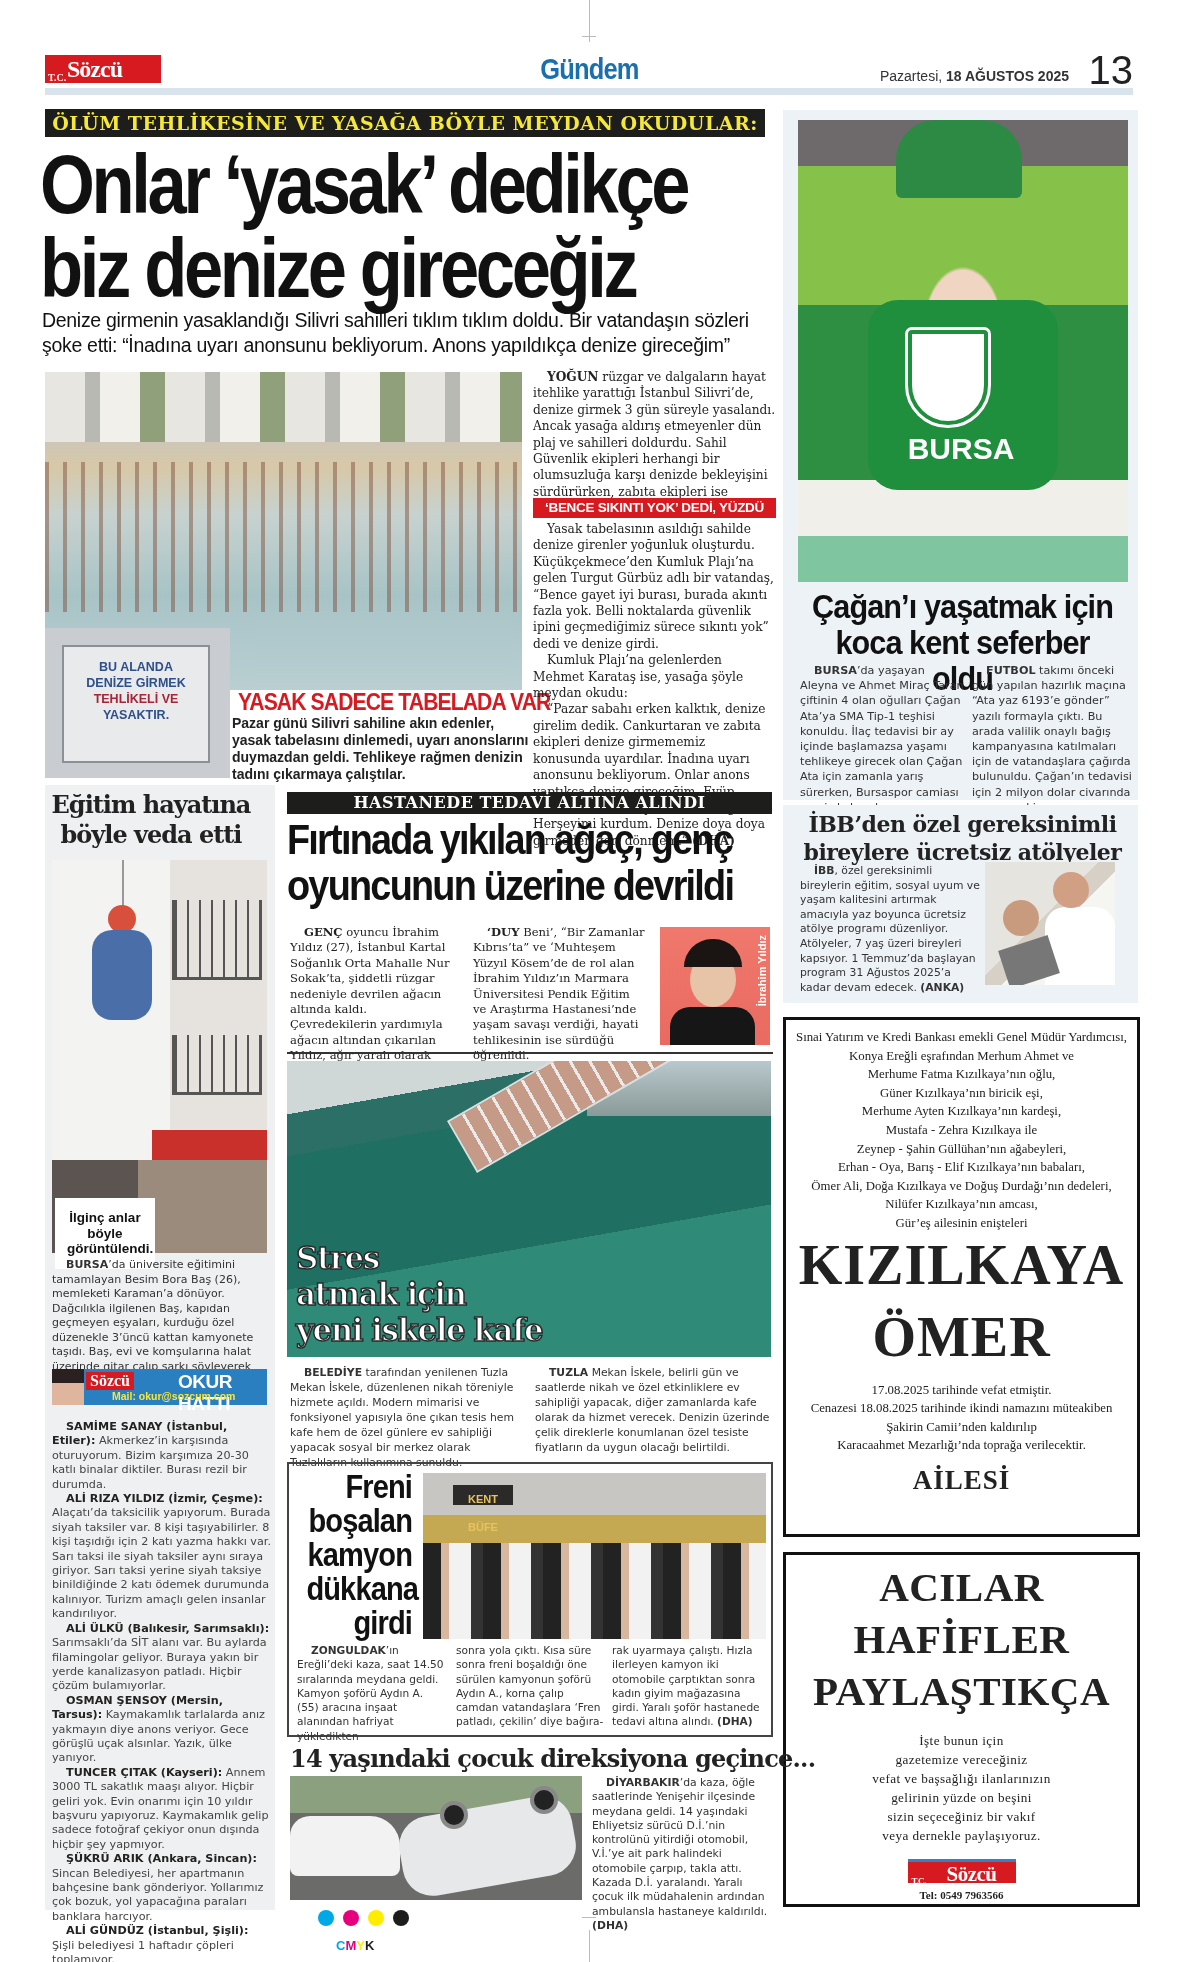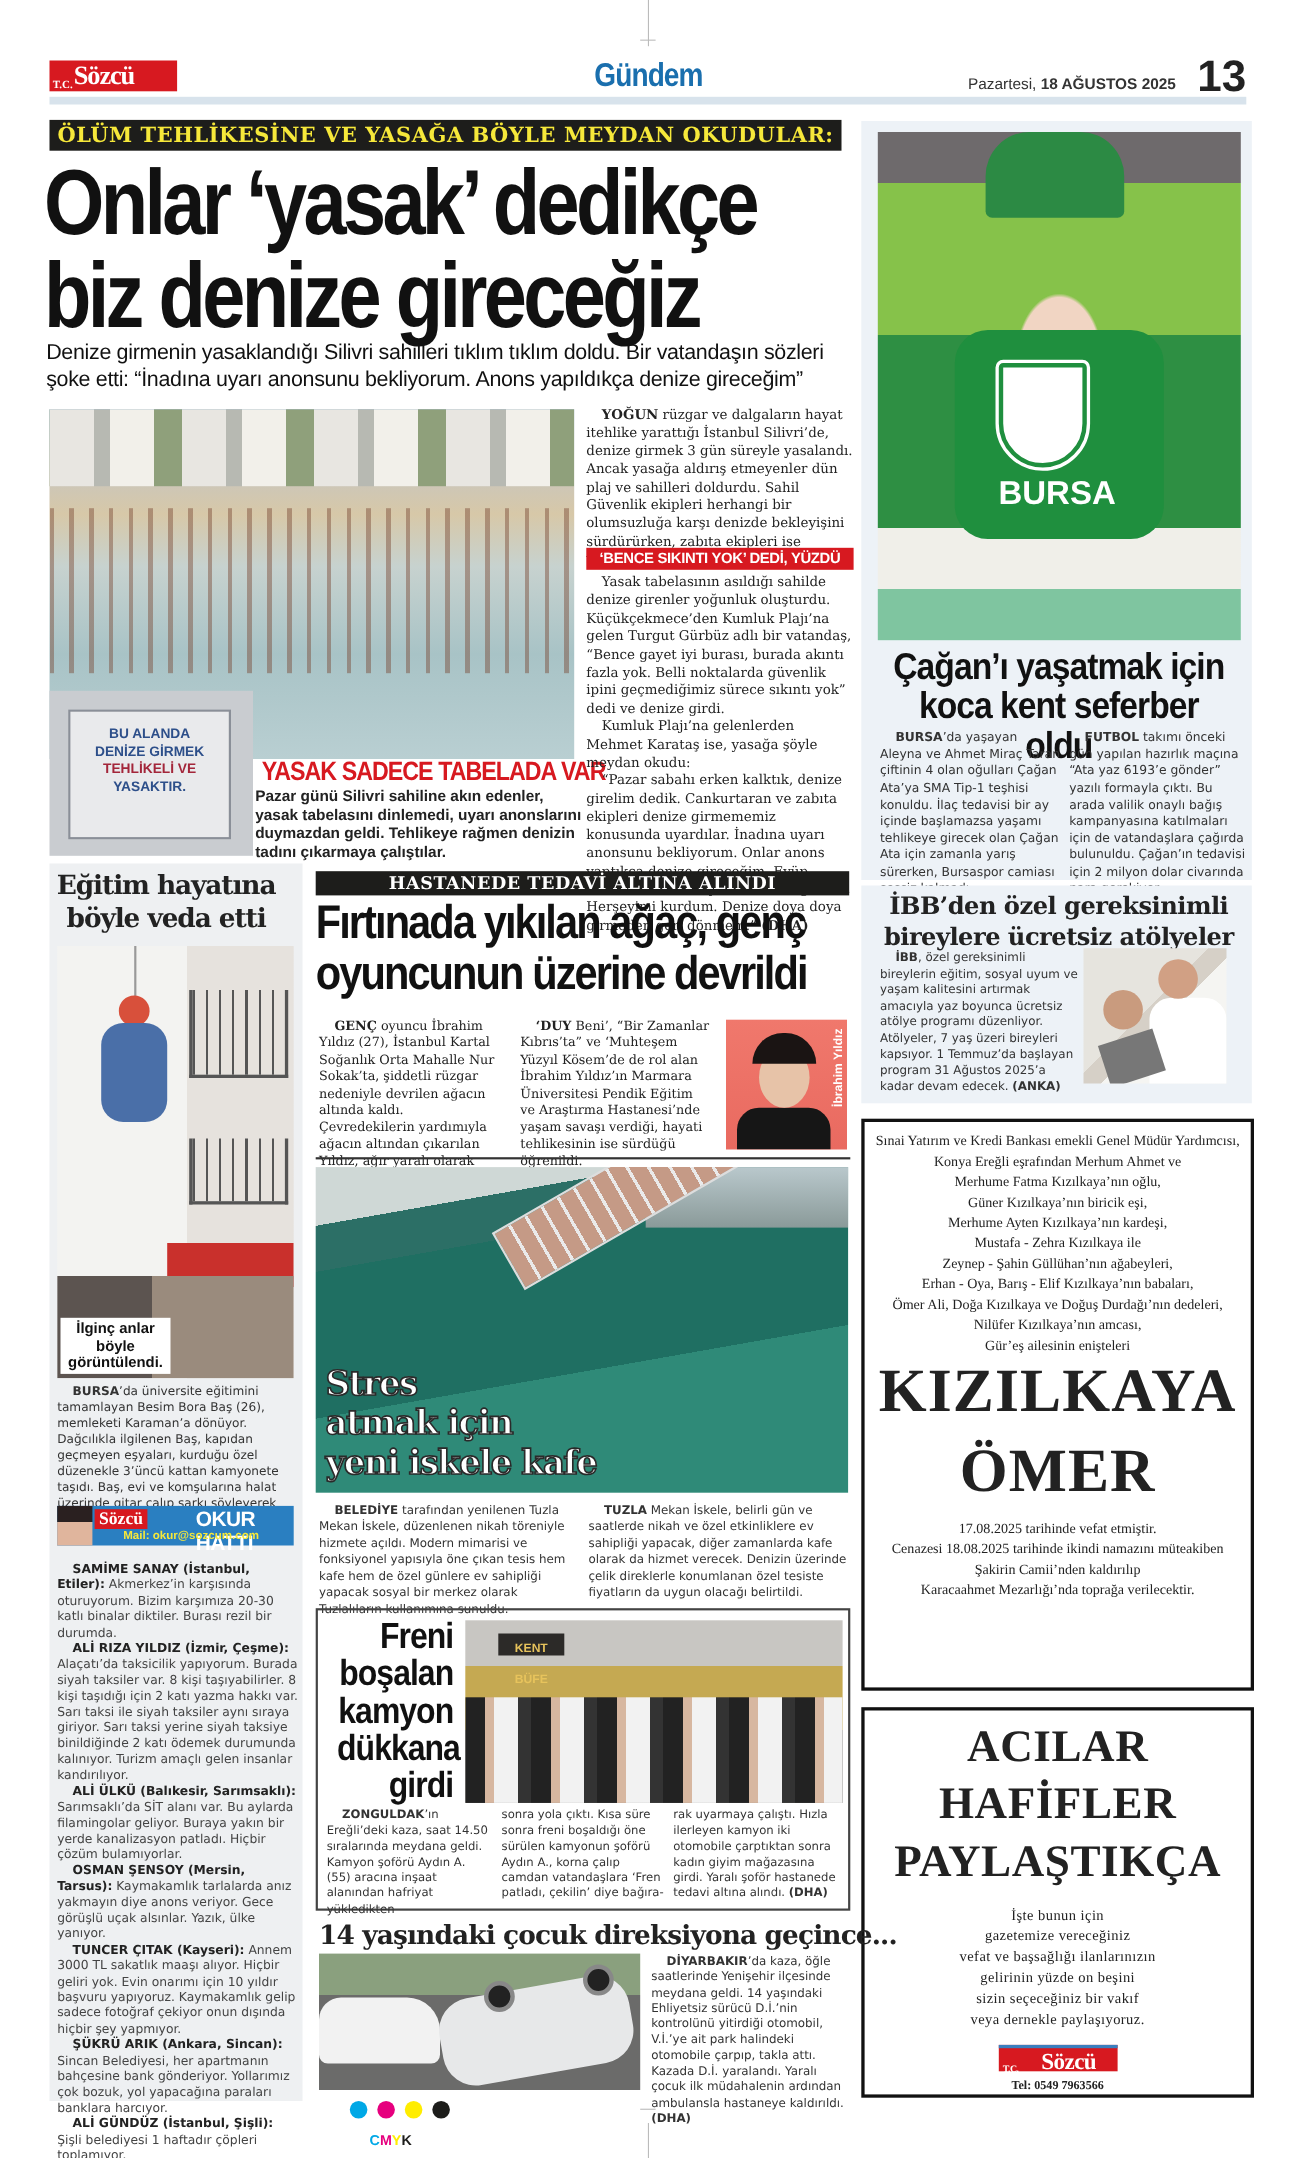--- a/index.html
+++ b/index.html
@@ -7,21 +7,21 @@
 .abs{position:absolute}
 .regmark{position:absolute;width:1px;background:#bbb}
 .regh{position:absolute;height:1px;background:#bbb}
 
 
 .logo{left:45px;top:55px;width:116px;height:28px;background:#d71920;color:#fff;font-family:"Liberation Serif",serif;font-weight:bold;font-size:24px;line-height:28px;padding-left:22px;letter-spacing:-1px}
 .logo .tc{position:absolute;left:3px;top:9px;font-size:10px;letter-spacing:0}
 .section-title{left:0;width:1179px;top:52px;text-align:center;font-family:"Liberation Sans",sans-serif;font-weight:bold;font-size:30px;color:#1a6fae;letter-spacing:-1px;transform:scaleX(.85)}
 .dateline{right:110px;top:68px;font-size:14px;color:#333}
 .dateline b{font-weight:bold}
-.pagenum{right:46px;top:48px;font-size:40px;font-weight:700;color:#222}
+.pagenum{right:46px;top:48px;font-size:40px;font-weight:400;color:#222}
 .rule{left:45px;top:88px;width:1088px;height:7px;background:#d8e3ec}
 
 
 .kicker{left:45px;top:109px;width:720px;height:28px;background:#1d1d1b;color:#f6e83a;font-family:"DejaVu Serif",serif;font-weight:bold;font-size:19px;line-height:28px;text-align:center;letter-spacing:.5px}
 .headline{left:40px;top:142px;width:735px;font-family:"Liberation Sans",sans-serif;font-weight:bold;font-size:84px;line-height:84px;color:#111;letter-spacing:-4px;transform:scaleX(.84);transform-origin:left top;white-space:nowrap}
 .deck{left:42px;top:308px;width:735px;font-size:19.5px;line-height:25px;color:#111;letter-spacing:-.3px}
 .photo{overflow:hidden}
 .beach{left:45px;top:372px;width:477px;height:318px;background:linear-gradient(180deg,#9ab3c2 0%,#c9c6bd 18%,#d7c8a8 30%,#c7d2cf 45%,#a8c3c6 70%,#b9cfd2 100%)}
 .beach .people{position:absolute;left:0;right:0;top:90px;height:150px;background:repeating-linear-gradient(90deg,rgba(120,70,50,.45) 0 4px,transparent 4px 18px)}
 .beach .bldg{position:absolute;left:0;right:0;top:0;height:70px;background:repeating-linear-gradient(90deg,#e8e6e1 0 40px,#b7b9b2 40px 55px,#f2f0ea 55px 95px,#8fa07b 95px 120px)}
@@ -81,21 +81,21 @@
 .leftbox{left:45px;top:785px;width:230px;height:1125px;background:#eef0f2}
 .left-head{left:45px;top:790px;width:212px;text-align:center;font-family:"DejaVu Serif",serif;font-weight:bold;font-size:24px;line-height:30px;color:#222;letter-spacing:-1px}
 .guitarphoto{left:52px;top:860px;width:215px;height:393px;background:linear-gradient(90deg,#f3f3f1 0 55%,#e6e2dd 55%);}
 .guitarphoto .balc{position:absolute;left:120px;top:40px;width:90px;height:80px;border:3px solid #555;border-top:none;background:repeating-linear-gradient(90deg,#555 0 2px,transparent 2px 12px)}
 .guitarphoto .balc2{position:absolute;left:120px;top:175px;width:90px;height:60px;border:3px solid #555;border-top:none;background:repeating-linear-gradient(90deg,#555 0 2px,transparent 2px 12px)}
 .guitarphoto .man{position:absolute;left:40px;top:70px;width:60px;height:90px;background:#4a6fa8;border-radius:20px}
 .guitarphoto .head{position:absolute;left:56px;top:45px;width:28px;height:28px;border-radius:50%;background:#d8503b}
 .guitarphoto .rope{position:absolute;left:70px;top:0;width:2px;height:60px;background:#999}
 .guitarphoto .awning{position:absolute;left:100px;top:270px;width:115px;height:40px;background:#c9302c}
 .guitarphoto .shop{position:absolute;left:0;top:300px;width:215px;height:93px;background:linear-gradient(90deg,#5c5450 0 40%,#9a8b7d 40%)}
-.guitar-cap{left:55px;top:1198px;width:100px;background:#fff;font-weight:bold;font-size:13.5px;line-height:15.5px;color:#111;text-align:center;padding:2px}
+.guitar-cap{left:55px;top:1198px;width:100px;background:#fff;font-weight:bold;font-size:13.5px;line-height:15.5px;color:#111;text-align:center;padding:12px}
 .left-text{left:52px;top:1258px;width:222px}
 .okur{left:52px;top:1369px;width:215px;height:36px;background:#2a7fc1}
 .okur .face{position:absolute;left:0;top:0;width:32px;height:36px;background:linear-gradient(180deg,#2a2020 0 40%,#e0b59d 40%)}
 .okur .brand{position:absolute;left:34px;top:3px;height:18px;background:#d71920;color:#fff;font-family:"Liberation Serif",serif;font-weight:bold;font-size:16px;line-height:18px;padding:0 4px}
 .okur .tl{position:absolute;left:126px;top:2px;color:#fff;font-weight:bold;font-size:19px;letter-spacing:-.5px}
 .okur .mail{position:absolute;left:60px;top:21px;color:#f6e83a;font-weight:bold;font-size:10.5px}
 .okur-text{left:52px;top:1420px;width:222px;font-family:"DejaVu Sans",sans-serif;font-size:11.2px;line-height:14.4px;color:#444}
 .okur-text b{color:#222}
 
 
@@ -225,20 +225,21 @@
   <div class="line">Erhan - Oya, Barış - Elif Kızılkaya’nın babaları,</div>
   <div class="line">Ömer Ali, Doğa Kızılkaya ve Doğuş Durdağı’nın dedeleri,</div>
   <div class="line">Nilüfer Kızılkaya’nın amcası,</div>
   <div class="line">Gür’eş ailesinin enişteleri</div>
   <div class="name">KIZILKAYA</div>
   <div class="name name1">ÖMER</div>
   <div class="line foot">17.08.2025 tarihinde vefat etmiştir.</div>
   <div class="line">Cenazesi 18.08.2025 tarihinde ikindi namazını müteakiben</div>
   <div class="line">Şakirin Camii’nden kaldırılıp</div>
   <div class="line">Karacaahmet Mezarlığı’nda toprağa verilecektir.</div>
+  <div class="ailesi">AİLESİ</div>
 </div>
 
 <div class="abs ad">
   <div class="big">ACILAR</div>
   <div class="big">HAFİFLER</div>
   <div class="big">PAYLAŞTIKÇA</div>
   <div class="small">
     <div>İşte bunun için</div>
     <div>gazetemize vereceğiniz</div>
     <div>vefat ve başsağlığı ilanlarınızın</div>

